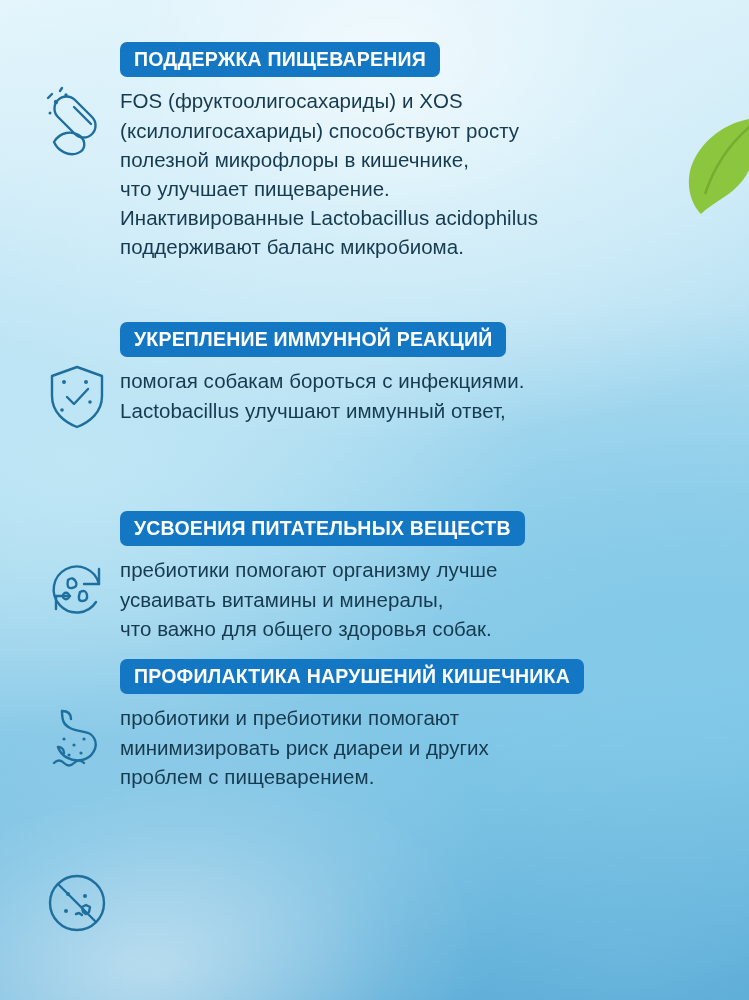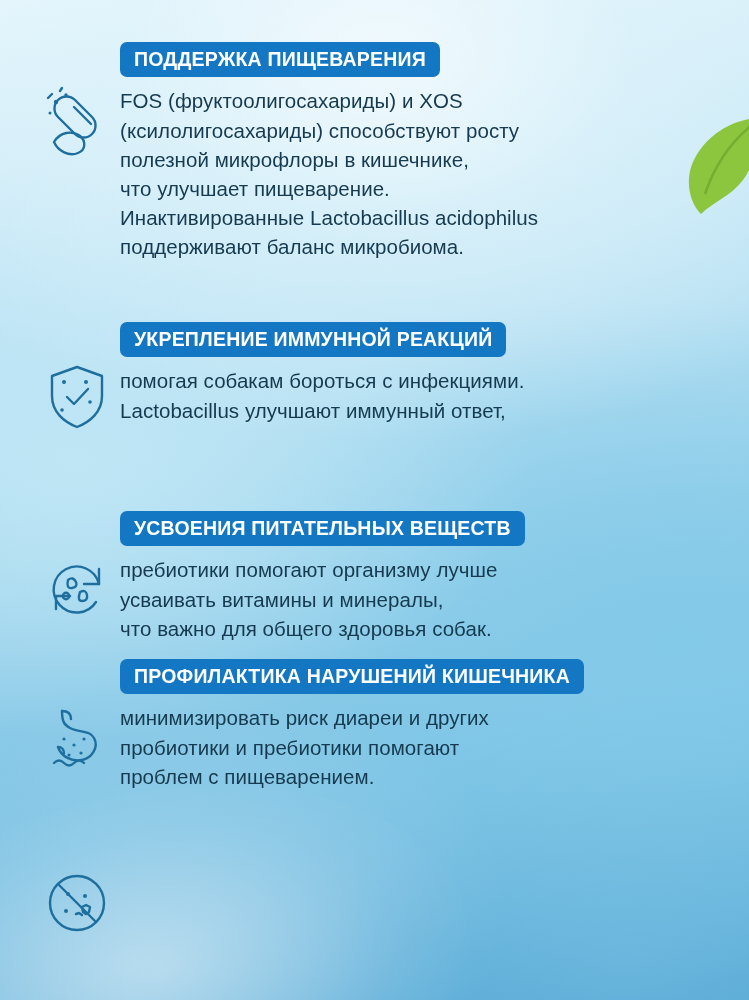--- a/index.html
+++ b/index.html
@@ -239,22 +239,22 @@
             <circle cx="34" cy="44" r="1.6" fill="#1f6f9e" stroke="none"></circle>
             <circle cx="44" cy="38" r="1.6" fill="#1f6f9e" stroke="none"></circle>
             <circle cx="41" cy="52" r="1.6" fill="#1f6f9e" stroke="none"></circle>
             <circle cx="29" cy="54" r="1.6" fill="#1f6f9e" stroke="none"></circle>
             <path d="M14 62 q5 -5 10 0 q5 5 10 0 q5 -5 10 0"></path>
           </g>
         </svg>
       </div>
       <span class="badge">ПРОФИЛАКТИКА НАРУШЕНИЙ КИШЕЧНИКА</span>
       <div class="body-text">
+        <div><span>пробиотики и пребиотики помогают</span></div>
         <div><span>минимизировать риск диареи и других</span></div>
-        <div><span>пробиотики и пребиотики помогают</span></div>
         <div><span>проблем с пищеварением.</span></div>
       </div>
     </div>
 
     <div class="block" id="block-allergy">
       <div class="icon-slot">
         <svg viewBox="0 0 74 74">
           <g fill="none" stroke="#1f6f9e" stroke-width="2.4" stroke-linecap="round" stroke-linejoin="round">
             <circle cx="37" cy="37" r="27"></circle>
             <path d="M18 18 L56 56"></path>

